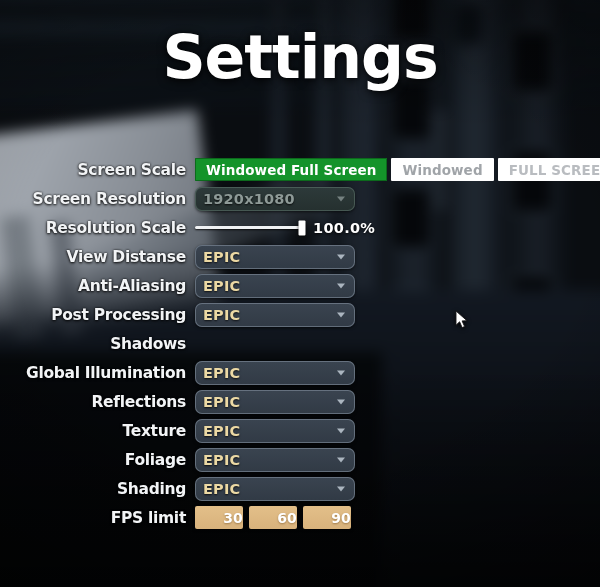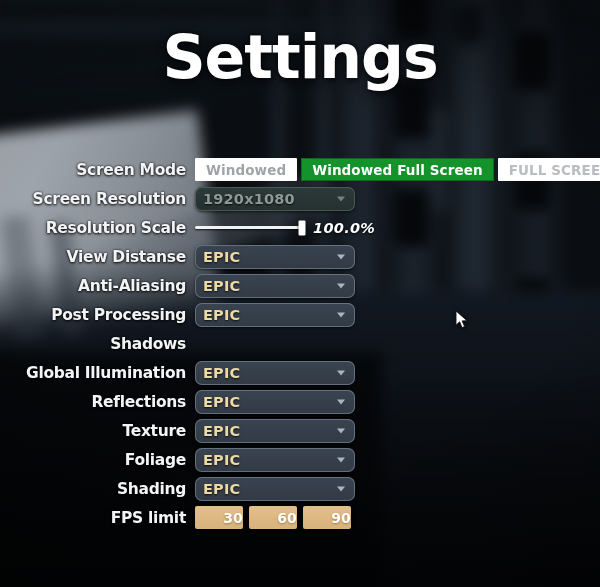--- a/index.html
+++ b/index.html
@@ -170,21 +170,21 @@
   }
   .dropdown.disabled .dd-value{ color:#8e9a97; }
   .dropdown.disabled .dd-arrow{ border-top-color:#7d8a88; }
   
   .dropdown.hover{
     background:linear-gradient(180deg,#465263 0%,#3b4654 100%);
     box-shadow:inset 0 0 0 1px rgba(158,176,196,.7), 0 1px 3px rgba(0,0,0,.6);
   }
 
   
-  .slider-wrap{ display:flex; align-items:center;font-style:italic; }
+  .slider-wrap{ display:flex; align-items:center; }
   .slider-track{
     position:relative;
     width:107px; height:3px;
     background:#f0f2f4;
     border-radius:2px;
     box-shadow:0 1px 2px rgba(0,0,0,.8);
   }
   .slider-handle{
     position:absolute; top:50%; transform:translate(-50%,-50%);
     width:7px; height:15px;
@@ -270,24 +270,24 @@
   <div class="bgl bg-floorblack"></div>
 </div>
 <div id="bg-vignette"></div>
 
 <div id="ui">
   <div id="page-title">Settings</div>
 
   <div id="rows">
 
     <div class="row">
-      <div class="row-label">Screen Mode</div>
-      <div class="row-control">
+      <div class="row-label">Screen Scale</div>
+      <div class="row-control">
+        <div class="segbtn active">Windowed Full Screen</div>
         <div class="segbtn inactive">Windowed</div>
-        <div class="segbtn active">Windowed Full Screen</div>
         <div class="segbtn inactive dim">FULL SCREEN</div>
       </div>
     </div>
 
     <div class="row">
       <div class="row-label">Screen Resolution</div>
       <div class="row-control">
         <div class="dropdown disabled">
           <span class="dd-value">1920x1080</span>
           <span class="dd-arrow"></span>

